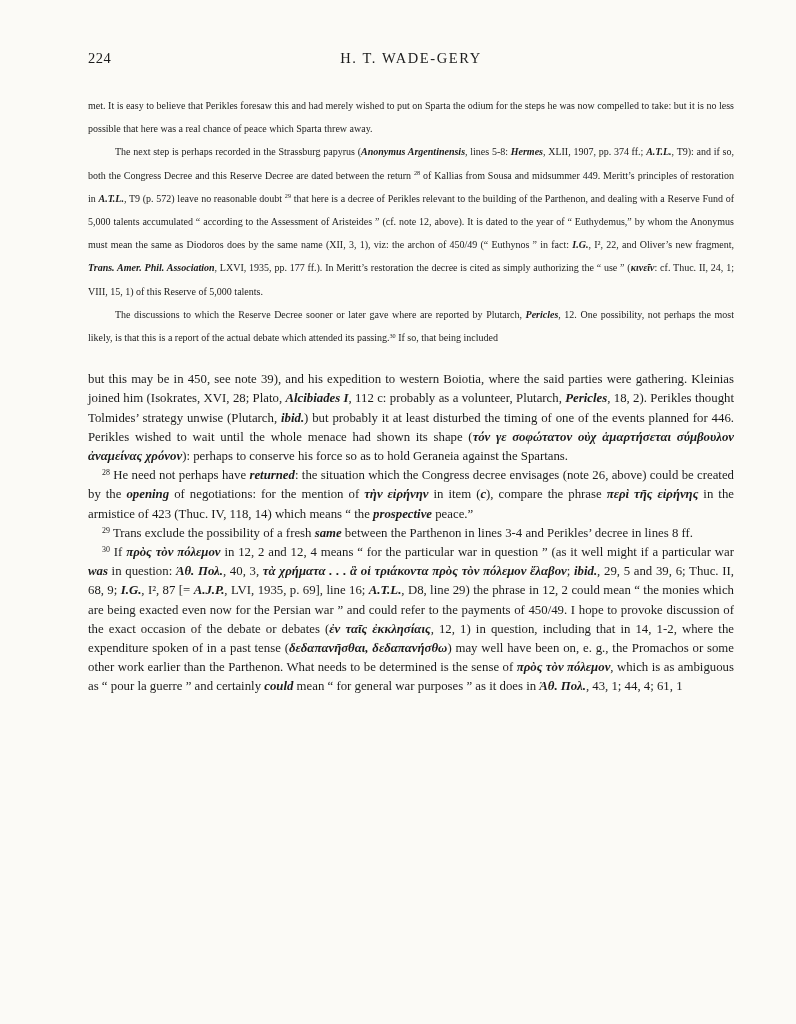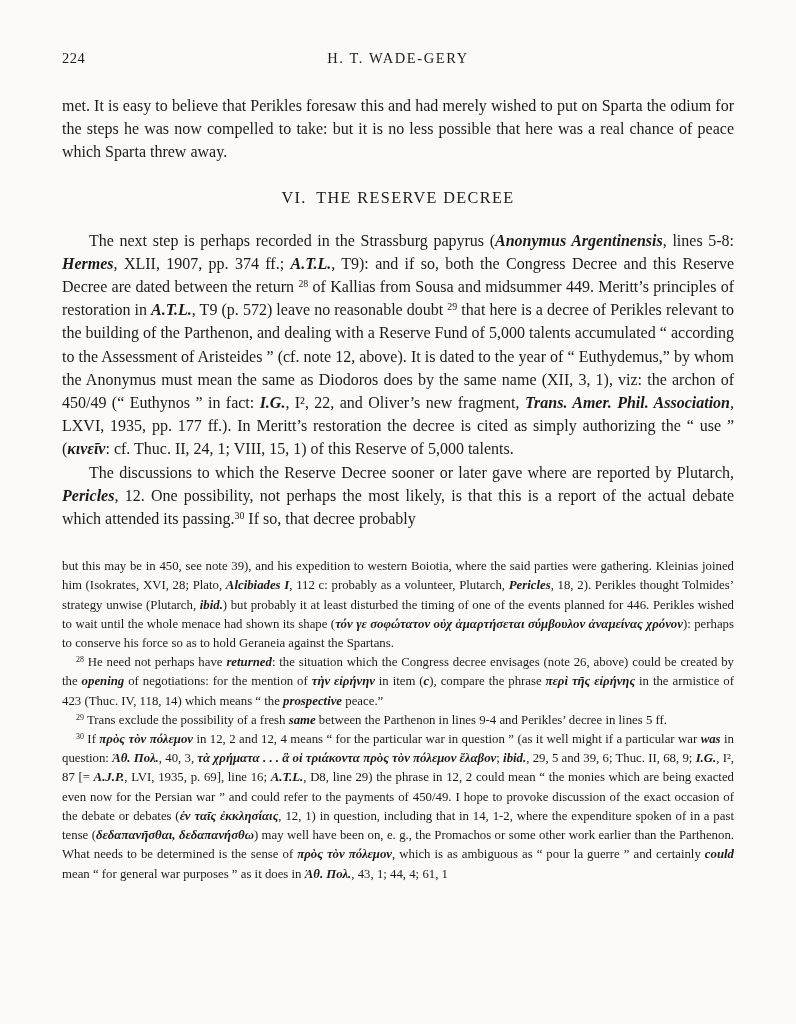--- a/index.html
+++ b/index.html
@@ -2,54 +2,54 @@
 <html><head>
 <meta charset="utf-8">
 <style>
   html, body { margin: 0; padding: 0; }
   body { background: #f2f1ec; }
   .page {
     width: 796px;
     min-height: 1024px;
     box-sizing: border-box;
     margin: 0 auto;
-    padding: 50px 62px 28px 62px;
+    padding: 50px 62px 28px 88px;
     background: #fbfaf6;
     color: #1b1b1b;
     font-family: "Liberation Serif", "DejaVu Serif", serif;
   }
   .running-head {
     position: relative;
     text-align: center;
     font-size: 14.5px;
     margin-bottom: 27px;
   }
   .page-number {
     position: absolute;
     left: 0;
     top: 0;
     letter-spacing: 0.5px;
   }
   .head-title { letter-spacing: 1.6px; }
   .para {
     margin: 0;
-    font-size: 16px;
+    font-size: 10px;
     line-height: 23.2px;
     text-align: justify;
   }
   .para.indent { text-indent: 27px; }
   .section-heading {
     font-weight: 400;
     font-size: 16.2px;
     text-align: center;
     letter-spacing: 1.4px;
     margin: 25px 0 21px 0;
     color: #1b1b1b;
   }
-  .footnotes { margin-top: 27px; }
+  .footnotes { margin-top: 21px; }
   .footnotes .para {
     font-size: 12.8px;
     line-height: 19.2px;
   }
   .footnotes .para.indent { text-indent: 14px; }
   sup {
     font-size: 0.62em;
     line-height: 0;
     vertical-align: baseline;
     position: relative;
@@ -66,29 +66,28 @@
     <span class="page-number">224</span>
     <span class="head-title">H. T. WADE-GERY</span>
   </header>
 
   <main>
 
     <div class="body-block">
         <p class="para"><span>met.  It is easy to believe that Perikles foresaw this and had merely wished to put on Sparta the odium for the steps he was now compelled to take: but it is no less possible that here was a real chance of peace which Sparta threw away.</span></p>
       </div>
 
-    <h2 class="section-heading">VI. THE RESERVE DECREE</h2>
 
     <div class="body-block">
         <p class="para indent"><span>The next step is perhaps recorded in the Strassburg papyrus (</span><i>Anonymus Argentinensis</i><span>, lines 5-8: </span><i>Hermes</i><span>, XLII, 1907, pp. 374 ff.; </span><i>A.T.L.</i><span>, T9): and if so, both the Congress Decree and this Reserve Decree are dated between the return </span><sup>28</sup><span> of Kallias from Sousa and midsummer 449.  Meritt’s principles of restoration in </span><i>A.T.L.</i><span>, T9 (p. 572) leave no reasonable doubt </span><sup>29</sup><span> that here is a decree of Perikles relevant to the building of the Parthenon, and dealing with a Reserve Fund of 5,000 talents accumulated “ according to the Assessment of Aristeides ” (cf. note 12, above).  It is dated to the year of “ Euthydemus,” by whom the Anonymus must mean the same as Diodoros does by the same name (XII, 3, 1), viz: the archon of 450/49 (“ Euthynos ” in fact: </span><i>I.G.</i><span>, I², 22, and Oliver’s new fragment, </span><i>Trans. Amer. Phil. Association</i><span>, LXVI, 1935, pp. 177 ff.).  In Meritt’s restoration the decree is cited as simply authorizing the “ use ” (</span><i>κινεῖν</i><span>: cf. Thuc. II, 24, 1; VIII, 15, 1) of this Reserve of 5,000 talents.</span></p>
-        <p class="para indent"><span>The discussions to which the Reserve Decree sooner or later gave where are reported by Plutarch, </span><i>Pericles</i><span>, 12.  One possibility, not perhaps the most likely, is that this is a report of the actual debate which attended its passing.</span><sup>30</sup><span>  If so, that decree probably</span></p>
+        <p class="para indent"><span>The discussions to which the Reserve Decree sooner or later gave where are reported by Plutarch, </span><i>Pericles</i><span>, 12.  One possibility, not perhaps the most likely, is that this is a report of the actual debate which attended its passing.</span><sup>30</sup><span>  If so, that being included</span></p>
       </div>
 
     <div class="footnotes">
         <p class="para"><span>but this may be in 450, see note 39), and his expedition to western Boiotia, where the said parties were gathering.  Kleinias joined him (Isokrates, XVI, 28; Plato, </span><i>Alcibiades I</i><span>, 112 c: probably as a volunteer, Plutarch, </span><i>Pericles</i><span>, 18, 2).  Perikles thought Tolmides’ strategy unwise (Plutarch, </span><i>ibid.</i><span>) but probably it at least disturbed the timing of one of the events planned for 446.  Perikles wished to wait until the whole menace had shown its shape (</span><i>τόν γε σοφώτατον οὐχ ἁμαρτήσεται σύμβουλον ἀναμείνας χρόνον</i><span>): perhaps to conserve his force so as to hold Geraneia against the Spartans.</span></p>
         <p class="para indent"><sup>28</sup><span> He need not perhaps have </span><i>returned</i><span>: the situation which the Congress decree envisages (note 26, above) could be created by the </span><i>opening</i><span> of negotiations: for the mention of </span><i>τὴν εἰρήνην</i><span> in item (</span><i>c</i><span>), compare the phrase </span><i>περὶ τῆς εἰρήνης</i><span> in the armistice of 423 (Thuc. IV, 118, 14) which means “ the </span><i>prospective</i><span> peace.”</span></p>
-        <p class="para indent"><sup>29</sup><span> Trans exclude the possibility of a fresh </span><i>same</i><span> between the Parthenon in lines 9-4 and Perikles’ decree in lines 5 ff.</span></p>
+        <p class="para indent"><sup>29</sup><span> Trans exclude the possibility of a fresh </span><i>same</i><span> between the Parthenon in lines 3-4 and Perikles’ decree in lines 8 ff.</span></p>
         <p class="para indent"><sup>30</sup><span> If </span><i>πρὸς τὸν πόλεμον</i><span> in 12, 2 and 12, 4 means “ for the particular war in question ” (as it well might if a particular war </span><i>was</i><span> in question: </span><i>Ἀθ. Πολ.</i><span>, 40, 3, </span><i>τὰ χρήματα . . . ἃ οἱ τριάκοντα πρὸς τὸν πόλεμον ἔλαβον</i><span>; </span><i>ibid.</i><span>, 29, 5 and 39, 6; Thuc. II, 68, 9; </span><i>I.G.</i><span>, I², 87 [= </span><i>A.J.P.</i><span>, LVI, 1935, p. 69], line 16; </span><i>A.T.L.</i><span>, D8, line 29) the phrase in 12, 2 could mean “ the monies which are being exacted even now for the Persian war ” and could refer to the payments of 450/49.  I hope to provoke discussion of the exact occasion of the debate or debates (</span><i>ἐν ταῖς ἐκκλησίαις</i><span>, 12, 1) in question, including that in 14, 1-2, where the expenditure spoken of in a past tense (</span><i>δεδαπανῆσθαι, δεδαπανήσθω</i><span>) may well have been on, e. g., the Promachos or some other work earlier than the Parthenon.  What needs to be determined is the sense of </span><i>πρὸς τὸν πόλεμον</i><span>, which is as ambiguous as “ pour la guerre ” and certainly </span><i>could</i><span> mean “ for general war purposes ” as it does in </span><i>Ἀθ. Πολ.</i><span>, 43, 1; 44, 4; 61, 1</span></p>
       </div>
 
   </main>
 
 </div>
 
 </body></html>

